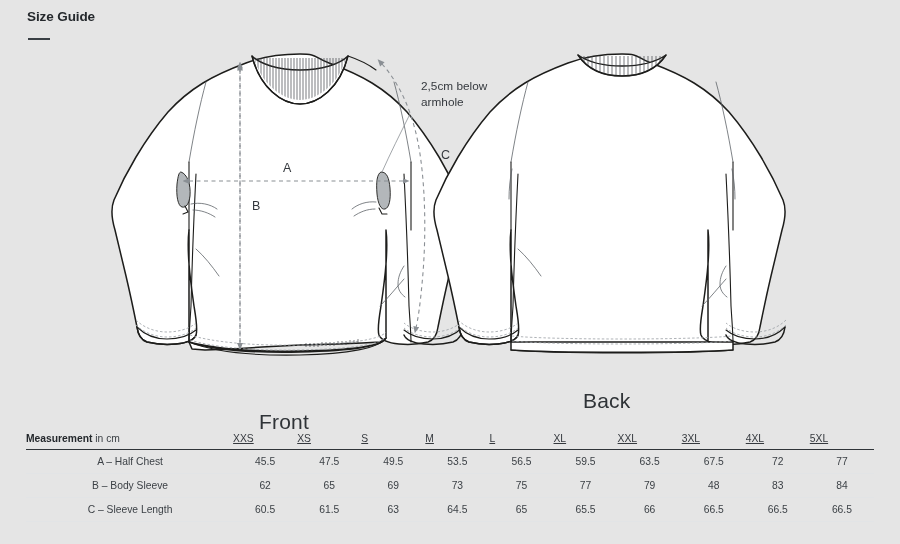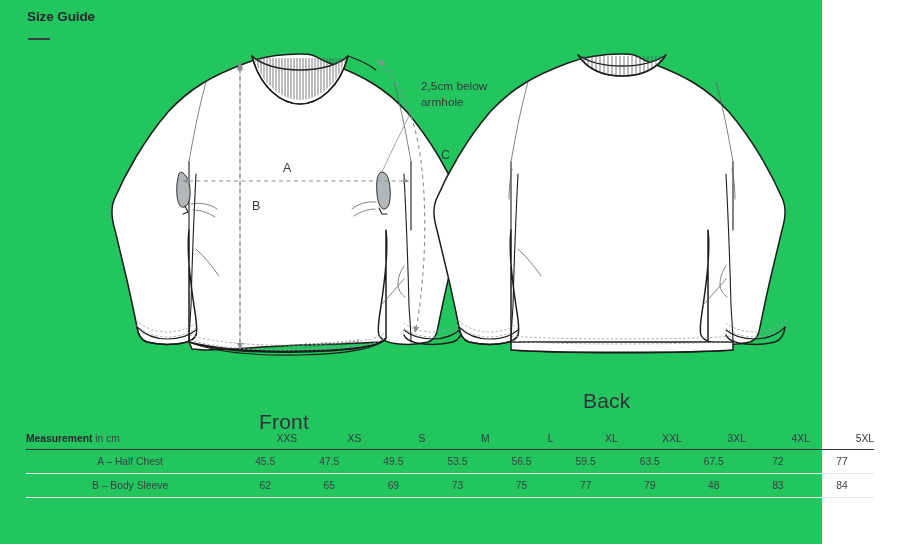--- a/index.html
+++ b/index.html
@@ -6,23 +6,23 @@
   html, body {
     margin: 0; padding: 0;
     width: 900px; height: 544px;
     background: #ffffff;
     font-family: "Liberation Sans", sans-serif;
     color: #2b2f33;
     overflow: hidden;
   }
   #page {
     position: relative;
-    width: 822px;
+    width: 900px;
     height: 544px;
-    background: #22c55e;
+    background: #e5e5e5;
   }
 
   
   .page-title {
     position: absolute;
     left: 27px; top: 9px;
     font-size: 13.5px;
     font-weight: bold;
     letter-spacing: -0.1px;
     color: #24282c;
@@ -70,22 +70,23 @@
     height: 21px;
     vertical-align: middle;
     font-size: 10.3px;
     color: #35393e;
   }
   .size-table thead th.label-col {
     text-align: left;
     width: 212px;
   }
   .size-table thead th.size-col {
-    text-align: right;
+    text-align: left;
     width: 66px;
+    text-decoration: underline;
   }
   .size-table thead tr {
     border-bottom: 1.4px solid #2f3438;
   }
   .size-table tbody tr {
     border-bottom: 1px solid #e2e4e6;
   }
   .size-table tbody td {
     height: 24px;
     vertical-align: middle;
@@ -451,16 +452,29 @@
         <td class="row-val">65</td>
         <td class="row-val">69</td>
         <td class="row-val">73</td>
         <td class="row-val">75</td>
         <td class="row-val">77</td>
         <td class="row-val">79</td>
         <td class="row-val">48</td>
         <td class="row-val">83</td>
         <td class="row-val">84</td>
       </tr>
+      <tr>
+        <td class="row-label">C – Sleeve Length</td>
+        <td class="row-val">60.5</td>
+        <td class="row-val">61.5</td>
+        <td class="row-val">63</td>
+        <td class="row-val">64.5</td>
+        <td class="row-val">65</td>
+        <td class="row-val">65.5</td>
+        <td class="row-val">66</td>
+        <td class="row-val">66.5</td>
+        <td class="row-val">66.5</td>
+        <td class="row-val">66.5</td>
+      </tr>
     </tbody>
   </table>
 
 </div>
 
 </body></html>

